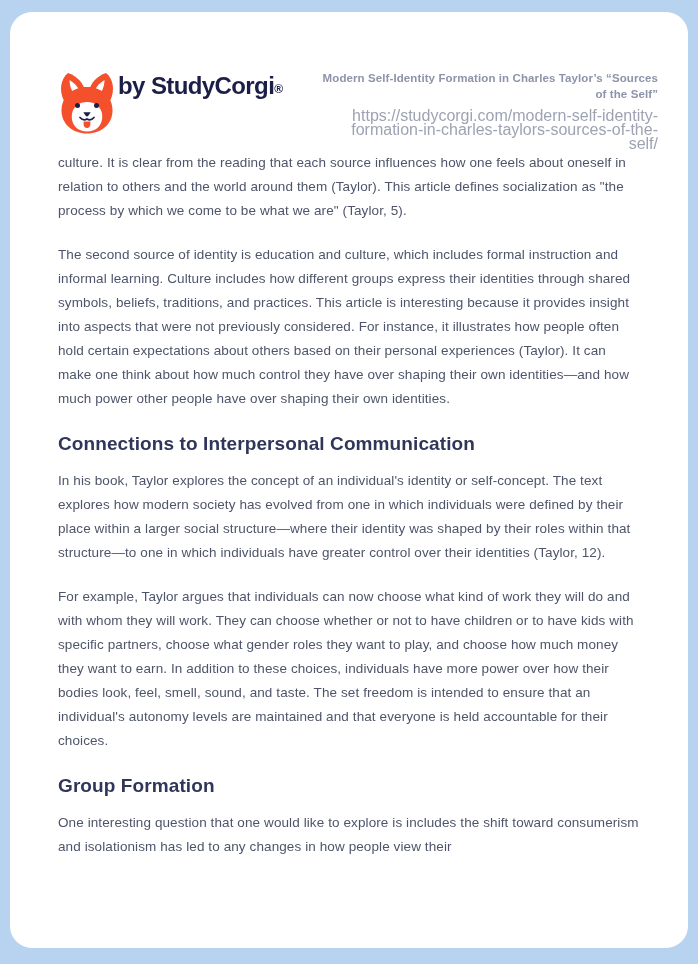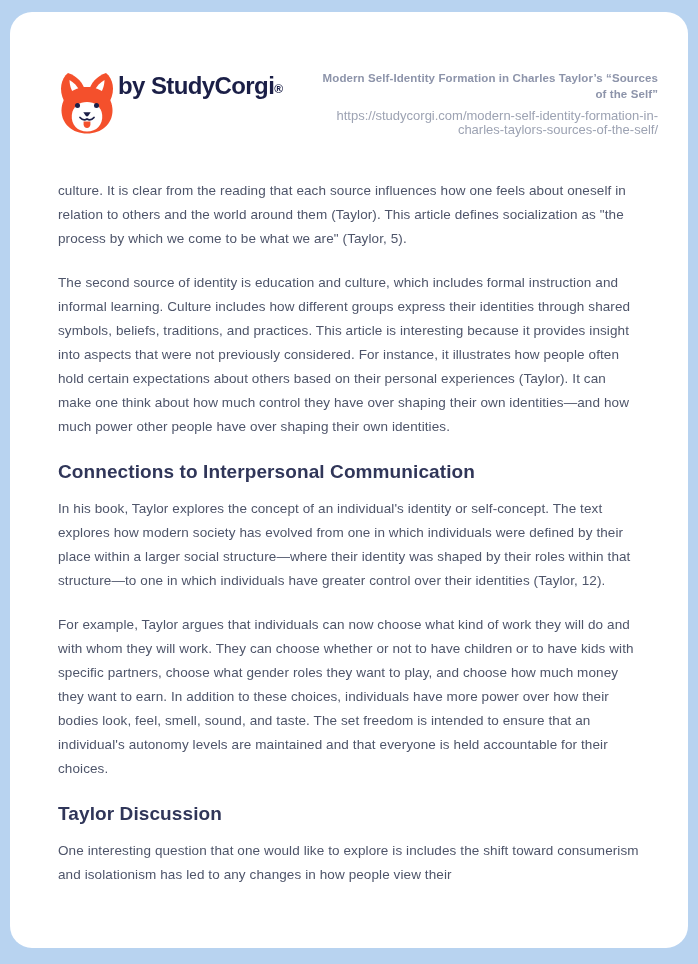--- a/index.html
+++ b/index.html
@@ -52,28 +52,28 @@
   }
   .title-block { width: 336px; text-align: right; padding-top: 0; }
   .doc-title {
     font-size: 11.5px; font-weight: 700;
     line-height: 16px;
     color: var(--title-gray);
     letter-spacing: 0.1px;
   }
   .doc-url {
     display: block;
-    font-size: 13px; line-height: 14px;
+    font-size: 16px; line-height: 14px;
     color: var(--url-gray);
     margin-top: 7px;
     text-decoration: none;
     overflow-wrap: anywhere;
     cursor: pointer;
   }
-  .article { margin-top: 42px; width: 582px; }
+  .article { width: 582px; }
   .article p {
     font-size: 13.5px; line-height: 24px;
     color: var(--body-text);
     letter-spacing: 0.1px;
     margin: 0 0 20px 0;
   }
   .article h2 {
     font-size: 19px; line-height: 26px;
     font-weight: 700;
     color: var(--heading-navy);
@@ -122,18 +122,18 @@
         <a class="doc-url">https://studycorgi.com/modern-self-identity-formation-in-charles-taylors-sources-of-the-self/</a>
       </div>
     </header>
 
     <main class="article">
       <p>culture. It is clear from the reading that each source influences how one feels about oneself in relation to others and the world around them (Taylor). This article defines socialization as "the process by which we come to be what we are" (Taylor, 5).</p>
       <p>The second source of identity is education and culture, which includes formal instruction and informal learning. Culture includes how different groups express their identities through shared symbols, beliefs, traditions, and practices. This article is interesting because it provides insight into aspects that were not previously considered. For instance, it illustrates how people often hold certain expectations about others based on their personal experiences (Taylor). It can make one think about how much control they have over shaping their own identities—and how much power other people have over shaping their own identities.</p>
       <h2>Connections to Interpersonal Communication</h2>
       <p>In his book, Taylor explores the concept of an individual's identity or self-concept. The text explores how modern society has evolved from one in which individuals were defined by their place within a larger social structure—where their identity was shaped by their roles within that structure—to one in which individuals have greater control over their identities (Taylor, 12).</p>
       <p>For example, Taylor argues that individuals can now choose what kind of work they will do and with whom they will work. They can choose whether or not to have children or to have kids with specific partners, choose what gender roles they want to play, and choose how much money they want to earn. In addition to these choices, individuals have more power over how their bodies look, feel, smell, sound, and taste. The set freedom is intended to ensure that an individual's autonomy levels are maintained and that everyone is held accountable for their choices.</p>
-      <h2>Taylor Discussion</h2>
+      <h2>Group Formation</h2>
       <p>One interesting question that one would like to explore is includes the shift toward consumerism and isolationism has led to any changes in how people view their</p>
     </main>
 
   </div>
 </div>
 
 </body></html>

